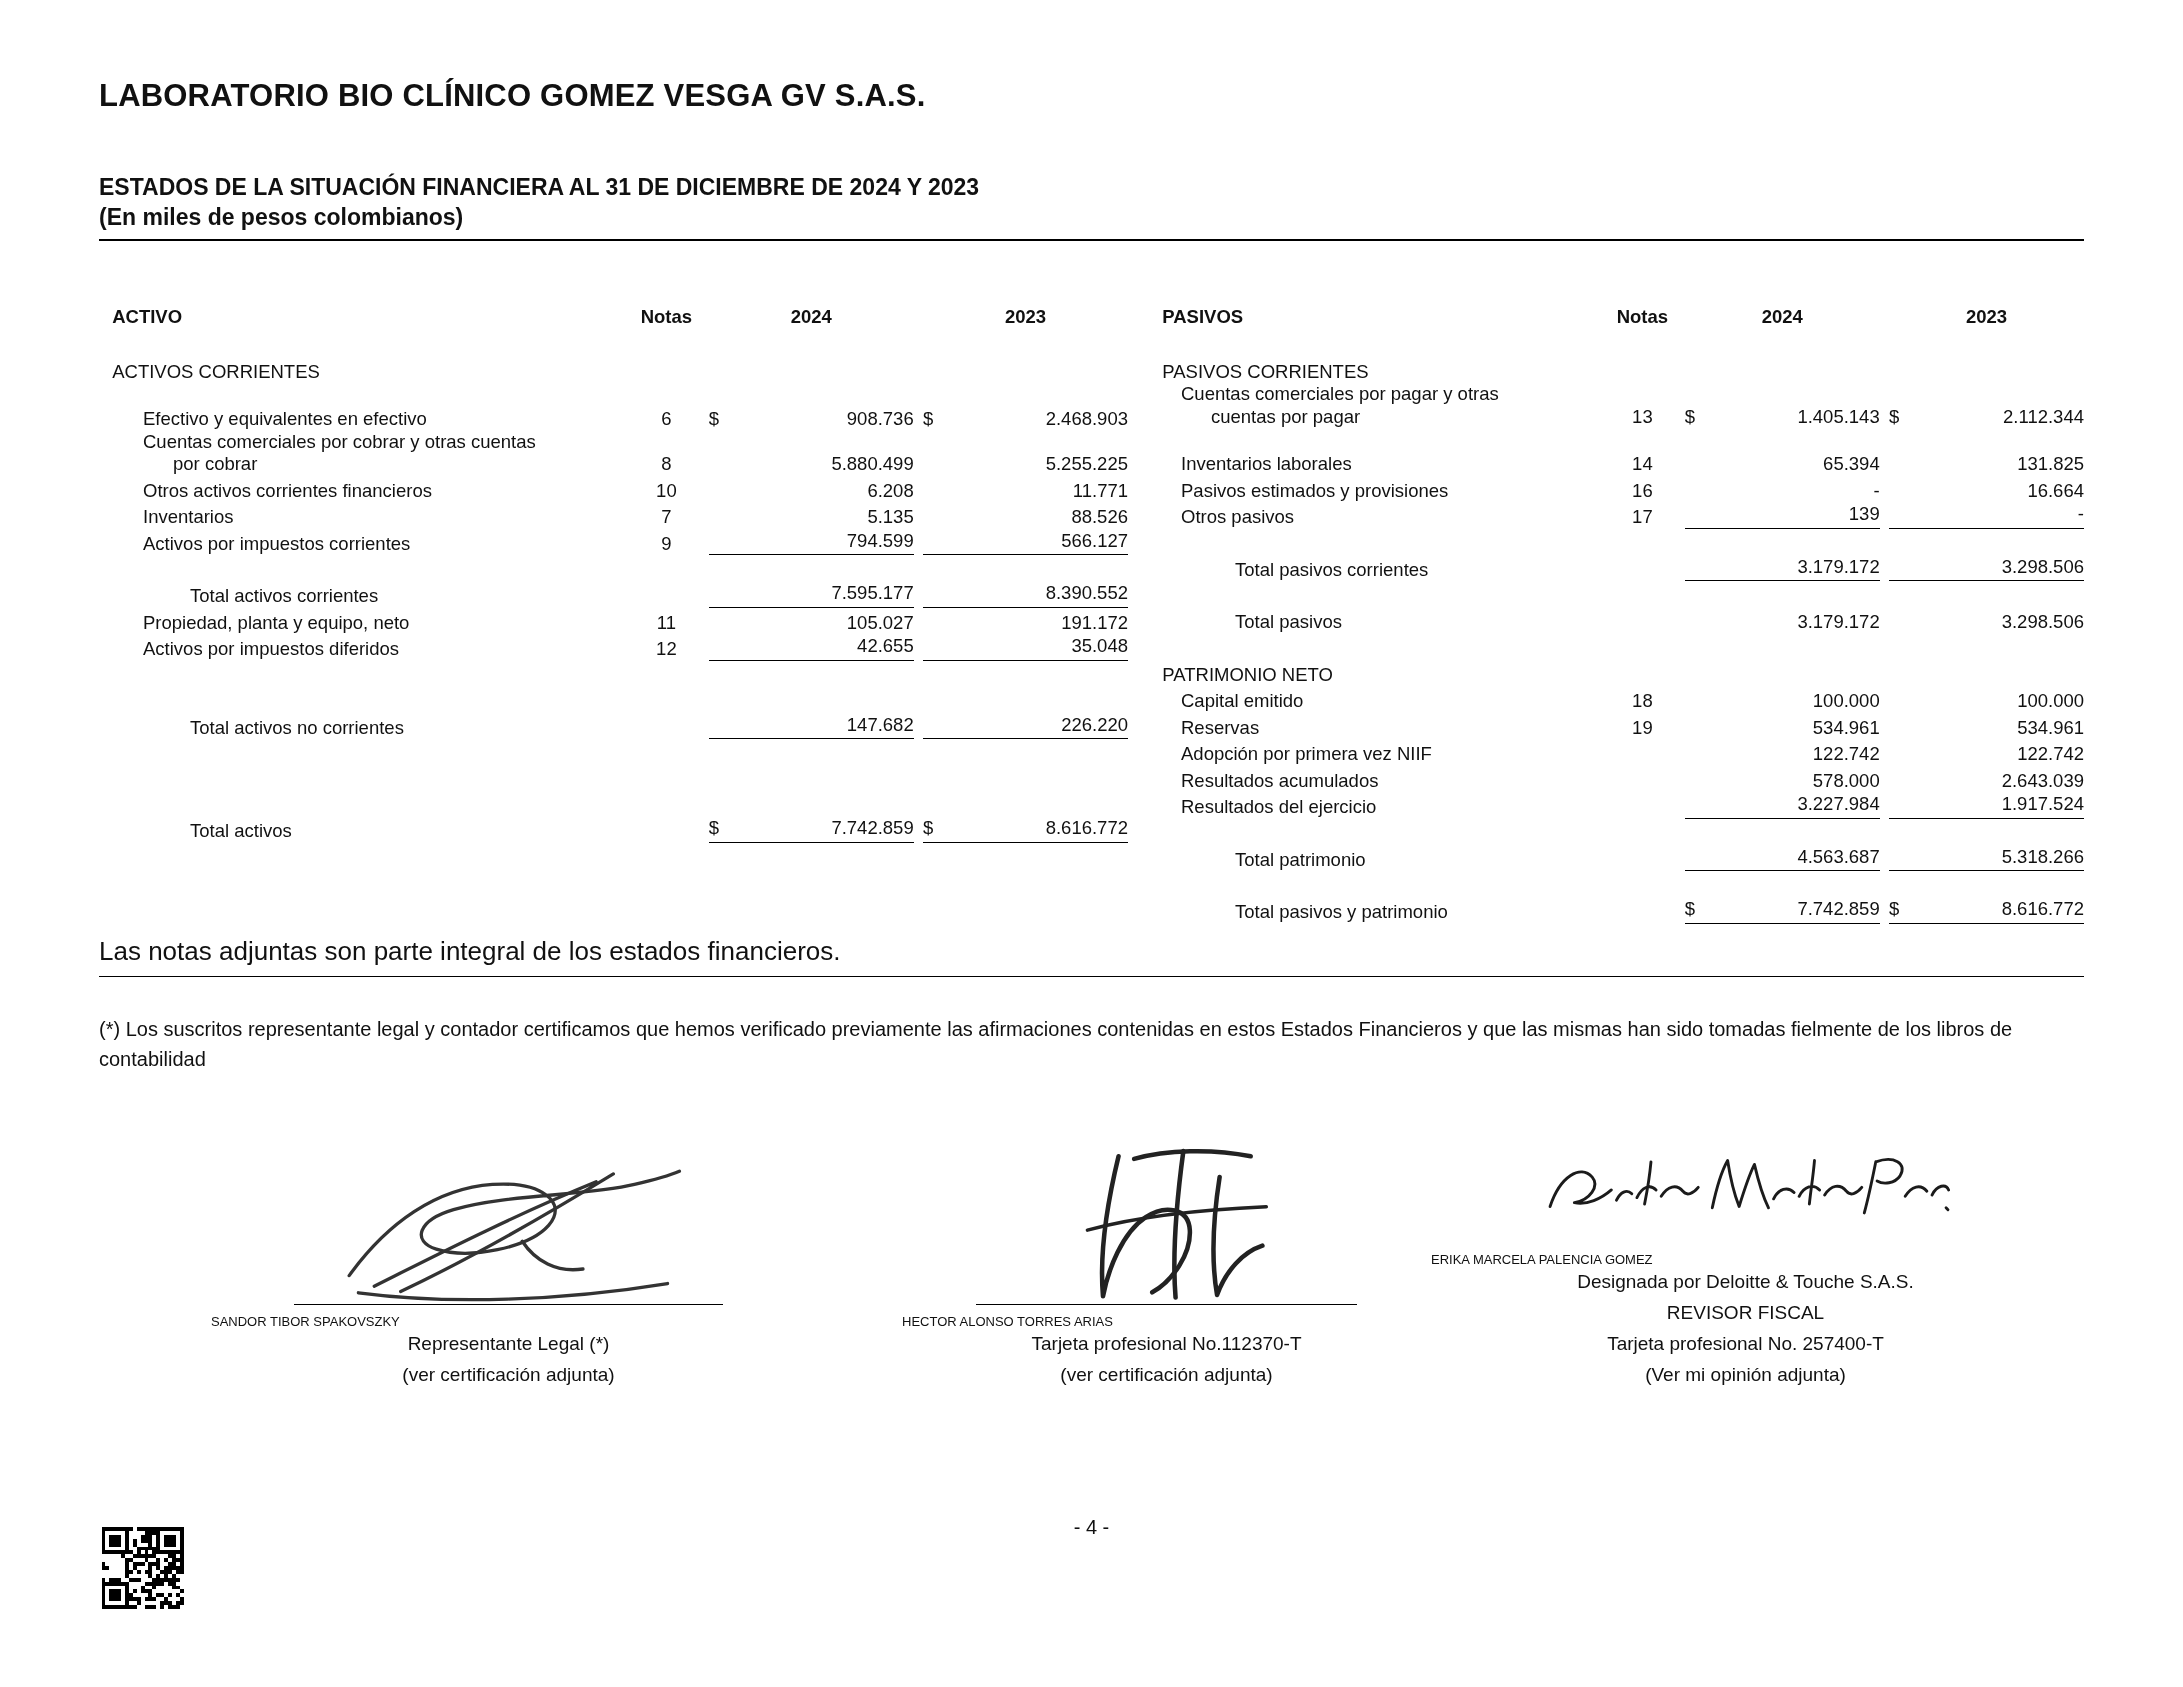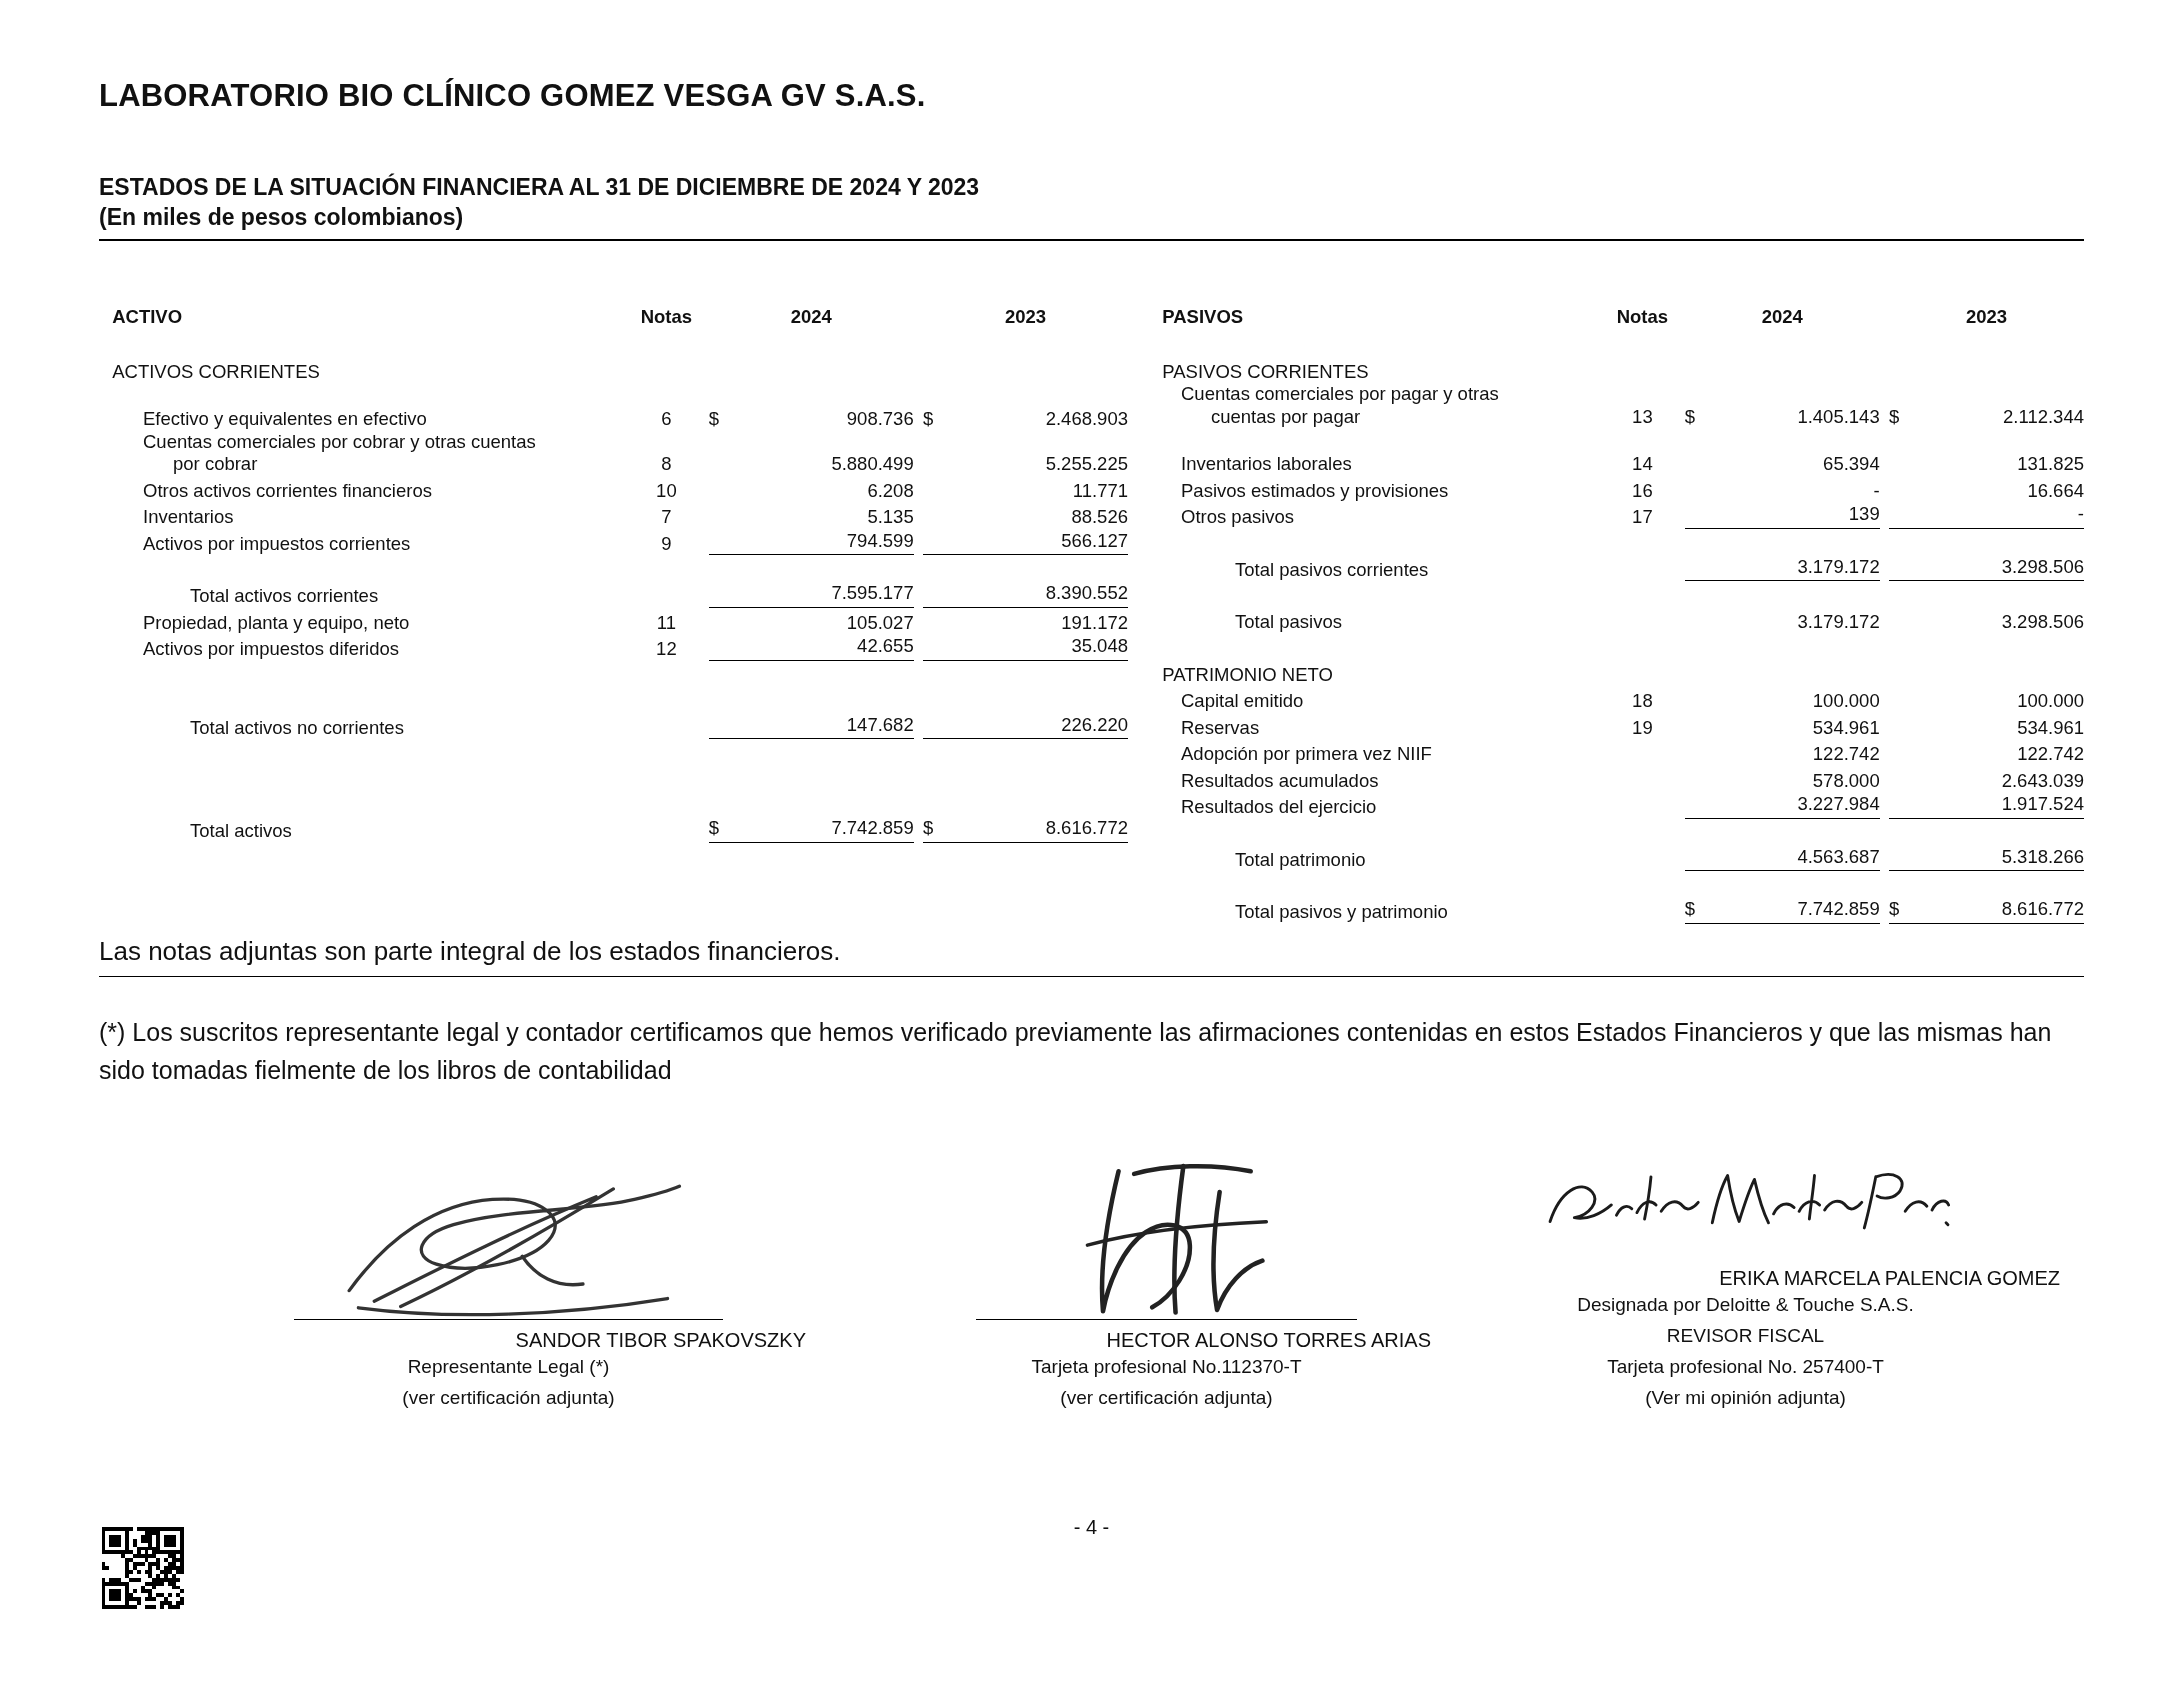--- a/index.html
+++ b/index.html
@@ -49,32 +49,32 @@
 
   .mt-xs { margin-top:21px; }
   .mt-s  { margin-top:26px; }
   .mt-m  { margin-top:28px; }
   .mt-l  { margin-top:52px; }
   .mt-xl { margin-top:77px; }
 
   
   .notes-line { margin-top:12px; font-size:26px; }
   .rule2 { border:none; border-top:1.7px solid #000; margin-top:9.3px; }
-  .certification { margin-top:37px; font-size:25px; line-height:1.5; max-width:1991px; }
+  .certification { margin-top:37px; font-size:20px; line-height:1.5; max-width:1991px; }
 
   
   .signatures { display:flex; margin-top:12px; align-items:flex-end; }
   .sig-block { display:flex; flex-direction:column; }
   .sig-1 { width:595px; margin-left:112px; }
   .sig-2 { width:529px; margin-left:96px; }
   .sig-3 { width:629px; margin-left:0; }
   .sig-area { height:157px; display:flex; align-items:flex-end; justify-content:center; }
   .sig-3 .sig-area { height:157px; padding-bottom:9.3px; }
   .sig-line { border-bottom:1.7px solid #000; width:72%; margin:0 auto; }
-  .sig-name { margin-top:9.3px; text-align:right; font-size:20px; }
+  .sig-name { margin-top:9.3px; text-align:left; font-size:13px; }
   .sig-text { text-align:center; font-size:19px; line-height:1.62; }
   .sig-svg path { fill:none; stroke-linecap:round; stroke-linejoin:round; }
 
   
   .footer-area { position:absolute; left:99px; right:99px; bottom:78px; height:93px; }
   .qr { position:absolute; left:2.6px; bottom:0; width:82px; height:82px;
         display:grid; grid-template-columns:repeat(21,1fr); grid-template-rows:repeat(21,1fr); }
   .qrm { background:transparent; }
   .qrm.on { background:#000; }
   .page-number { position:absolute; left:50%; top:0; transform:translateX(-50%); font-size:20px; }

